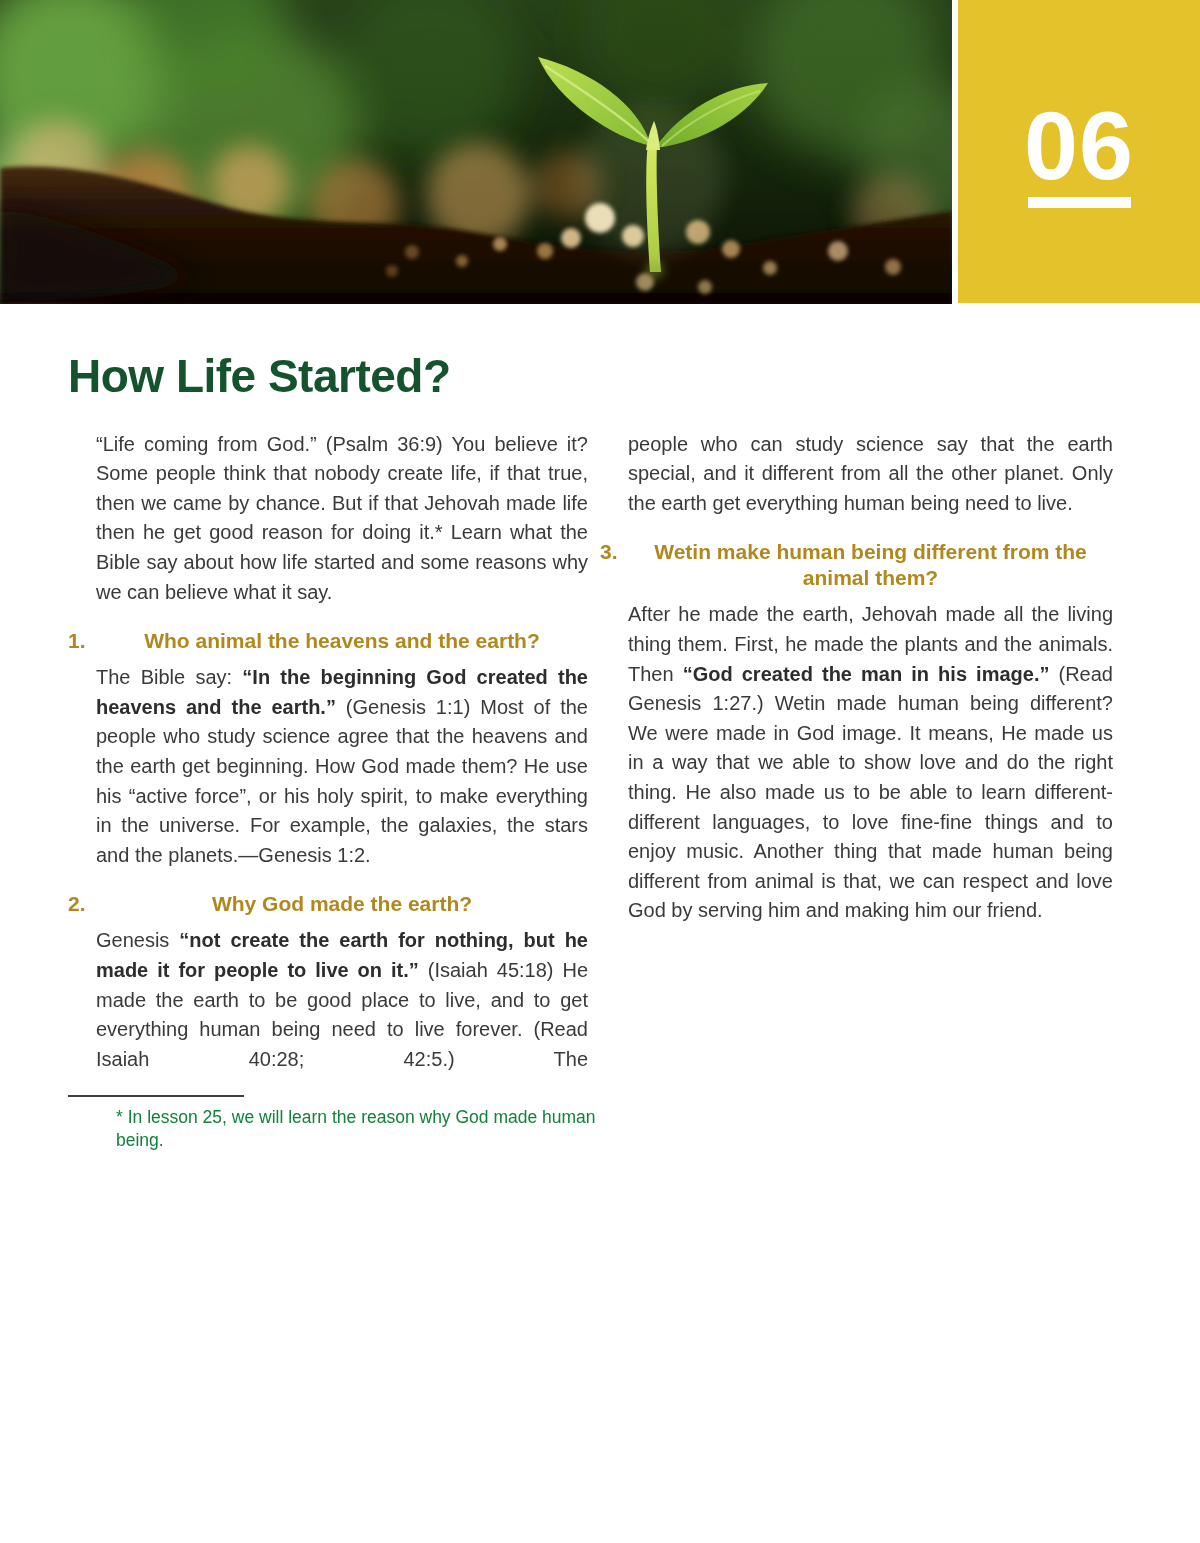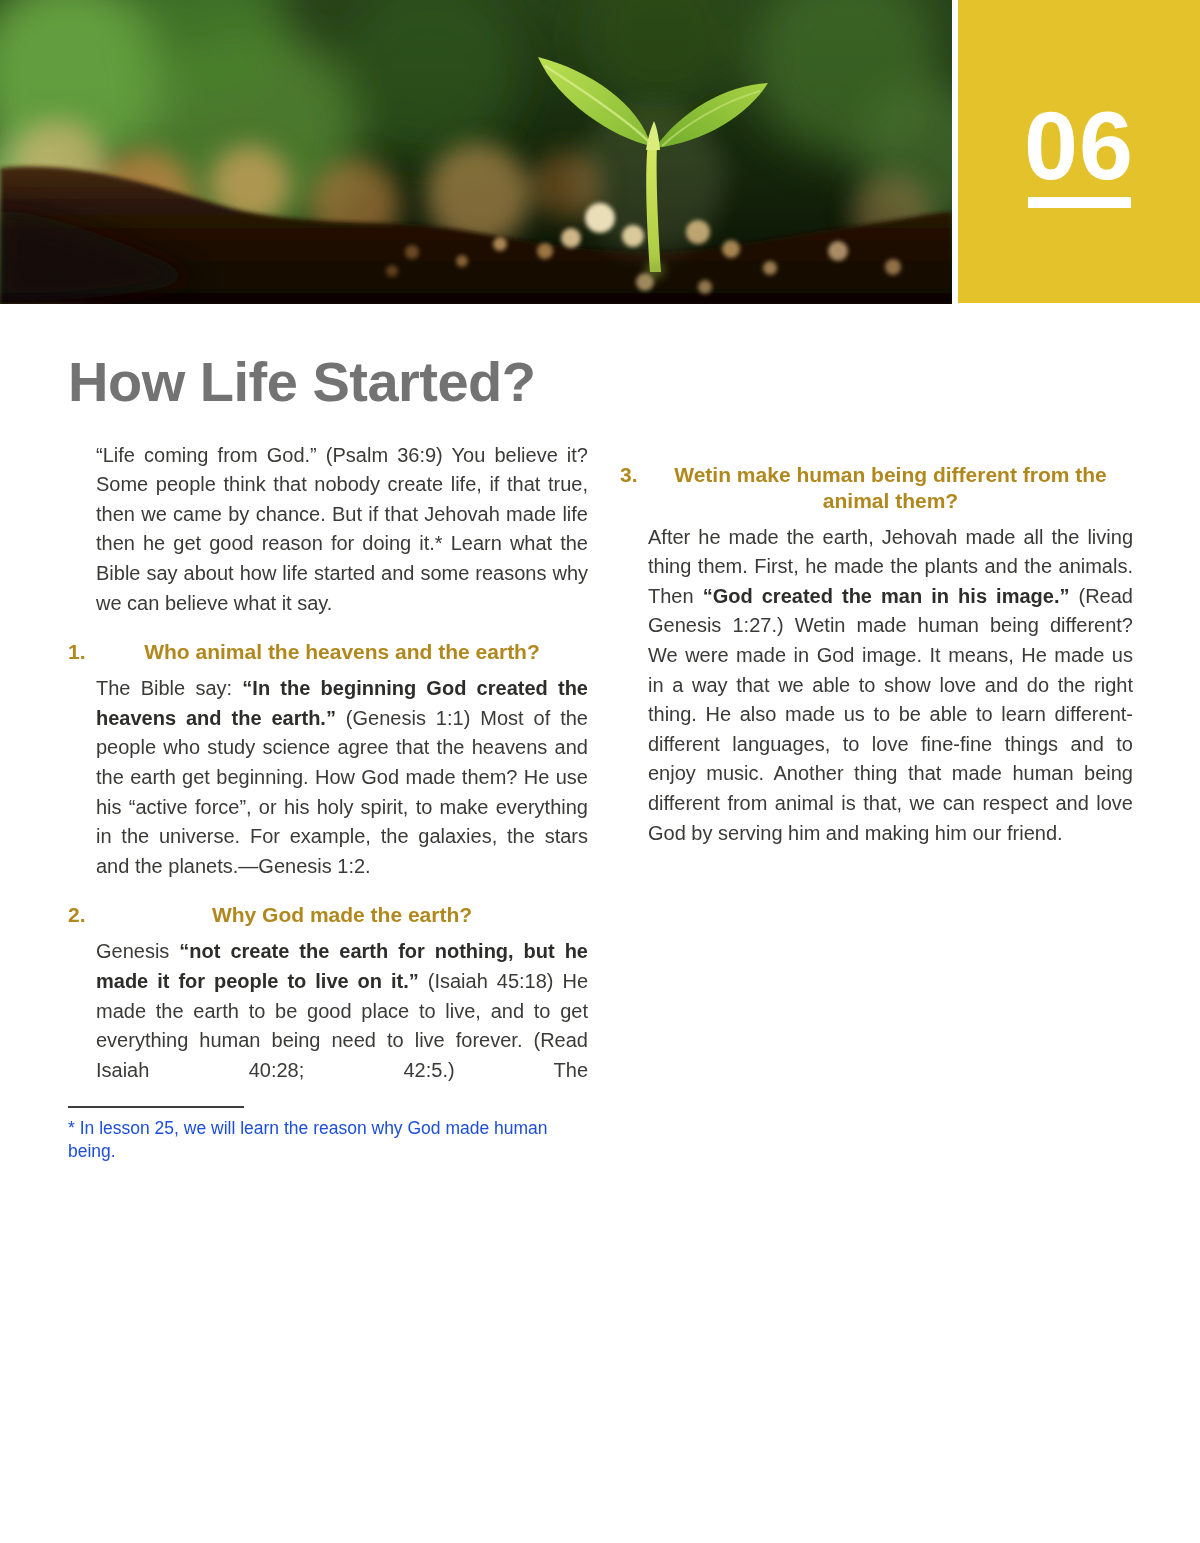--- a/index.html
+++ b/index.html
@@ -37,29 +37,29 @@
   }
   .lesson-underline {
     margin-top: 3px;
     width: 103px; height: 11px;
     background: #ffffff;
   }
 
   
   .title {
     margin: 47px 0 0 68px;
-    font-size: 56px;
+    font-size: 46px;
     line-height: 1.1;
     font-weight: 900;
-    color: #737373;
+    color: #14532d;
     letter-spacing: -0.5px;
   }
 
   
-  .columns { display: flex; margin: 28px 0 0 68px; gap: 32px; }
+  .columns { display: flex; margin: 28px 0 0 68px; gap: 12px; }
   .col-left  { width: 520px; }
   .col-right { width: 513px; }
 
   .body-para {
     font-size: 20px;
     line-height: 29.6px;
     text-align: justify;
     margin: 9px 0 0 28px;
     color: #3a3a38;
   }
@@ -78,23 +78,24 @@
   .section-heading .num { flex: 0 0 28px; }
   .section-heading .txt { flex: 1; text-align: center; }
 
   
   .footnote { margin-top: 21px; }
   .footnote-rule { width: 176px; height: 0; border-top: 2px solid #3e3e3c; }
   .footnote-text {
     margin-top: 9px;
     font-size: 17.5px;
     line-height: 23px;
-    color: #1d4ed8;
+    color: #15803d;
     width: 508px;
     text-align: left;
+    margin-left: 48px;
   }
 </style>
 </head>
 <body>
 
 <div class="header">
   <div class="photo">
     <svg width="952" height="304" viewBox="0 0 952 304" xmlns="http://www.w3.org/2000/svg">
       <defs>
         <linearGradient id="bgG" x1="0" y1="0" x2="0" y2="1">
@@ -216,20 +217,21 @@
         </div>
         <p class="body-para cont"><span>Genesis </span><b>“not create the earth for nothing, but he made it for people to live on it.”</b><span> (Isaiah 45:18) He made the earth to be good place to live, and to get everything human being need to live forever. (Read Isaiah 40:28; 42:5.) The</span></p>
       </div>
     <div class="footnote">
       <div class="footnote-rule"></div>
       <p class="footnote-text">* In lesson 25, we will learn the reason why God made human being.</p>
     </div>
   </div>
   <div class="col-right">
     <div class="blocks" id="col-right-blocks">
+        <p class="body-para"><span>people who can study science say that the earth special, and it different from all the other planet. Only the earth get everything human being need to live.</span></p>
         <div class="section-heading">
           <span class="num">3.</span>
           <span class="txt">Wetin make human being different from the animal them?</span>
         </div>
         <p class="body-para"><span>After he made the earth, Jehovah made all the living thing them. First, he made the plants and the animals. Then </span><b>“God created the man in his image.”</b><span> (Read Genesis 1:27.) Wetin made human being different? We were made in God image. It means, He made us in a way that we able to show love and do the right thing. He also made us to be able to learn different-different languages, to love fine-fine things and to enjoy music. Another thing that made human being different from animal is that, we can respect and love God by serving him and making him our friend.</span></p>
       </div>
   </div>
 </div>
 
 </body></html>

